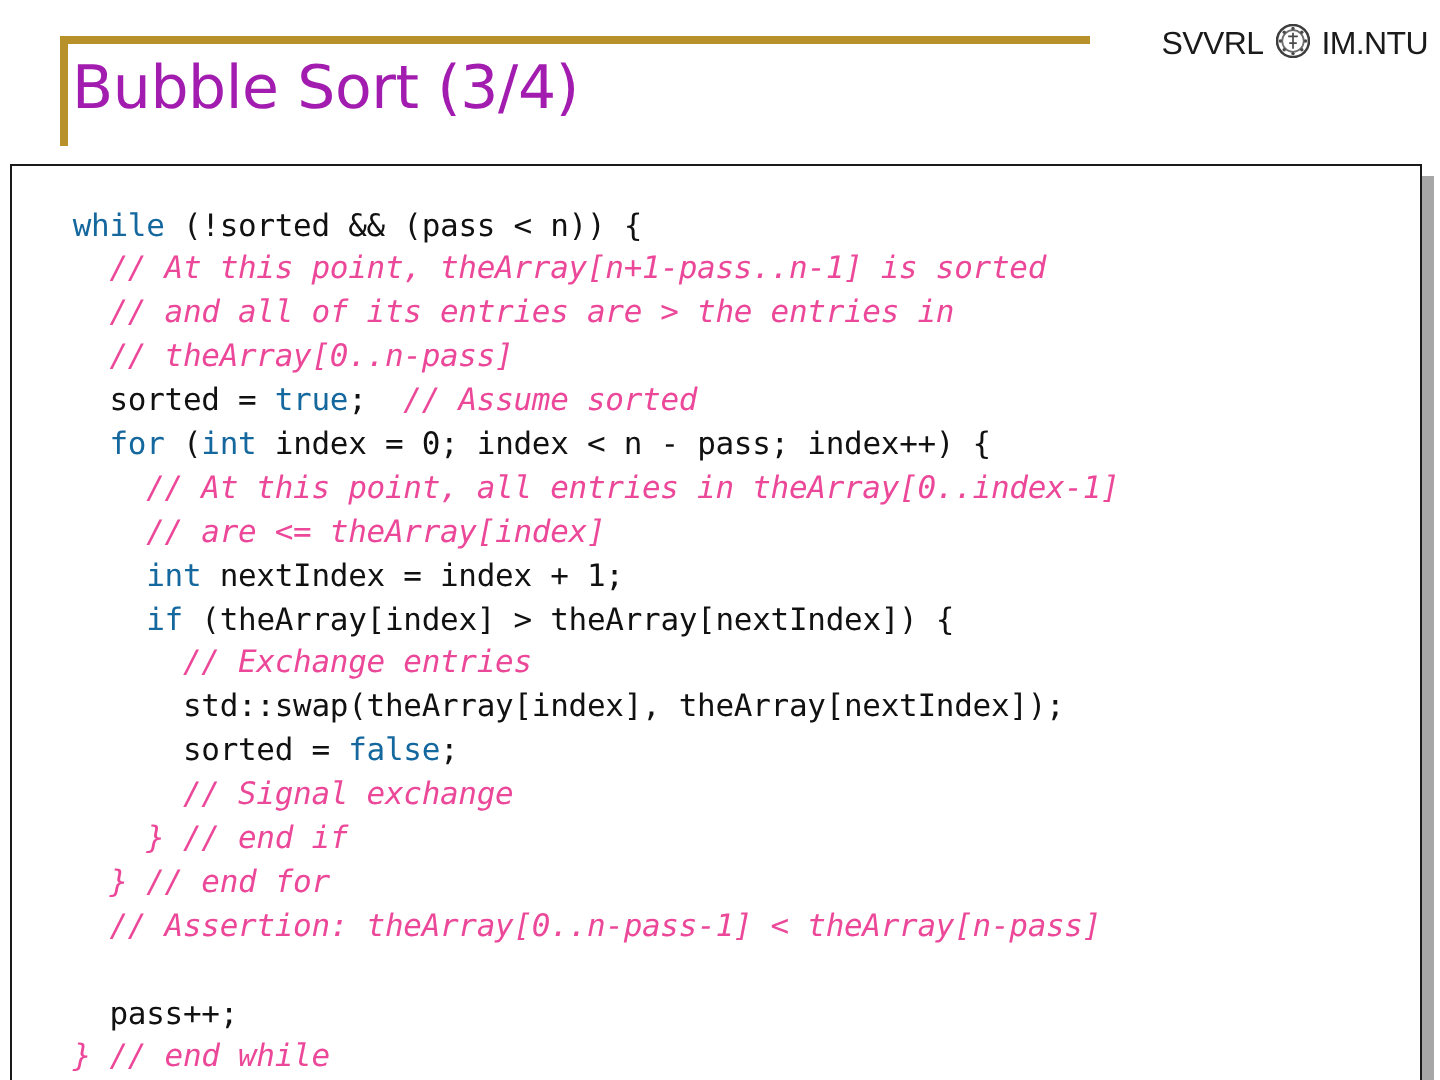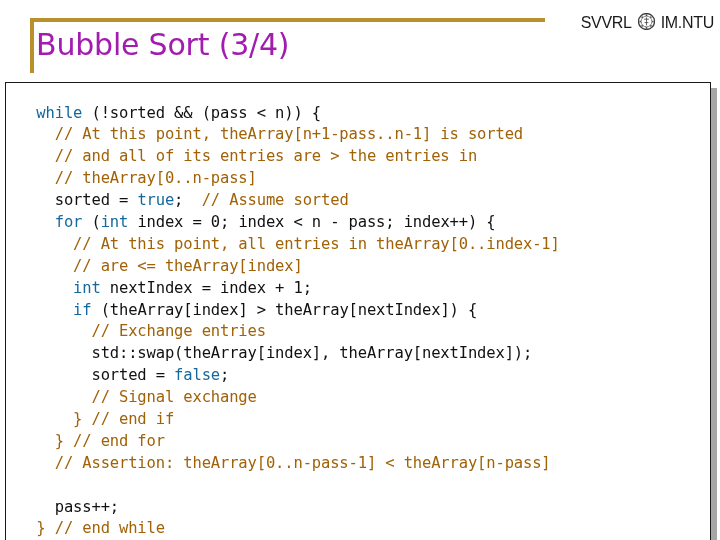--- a/index.html
+++ b/index.html
@@ -96,21 +96,21 @@
     right: 2px;
     font-family: "DejaVu Sans Mono", monospace;
     font-size: 15.5px;
     line-height: 21.9px;
     white-space: pre;
     color: #111111;
     letter-spacing: -0.15px;
   }
   .code-line { height: 21.9px; white-space: pre; }
   .tok-kw      { color: #15689e; font-weight: normal; }
-  .tok-comment { color: #a16207; }
+  .tok-comment { color: #ec4899; font-style: italic; }
   .tok-plain   { color: #111111; margin-top: 29px; }
 </style>
 </head>
 <body>
 
 <div id="slide-header">
 
   <div id="gold-rule-horizontal"></div>
   <div id="gold-rule-vertical"></div>
 

